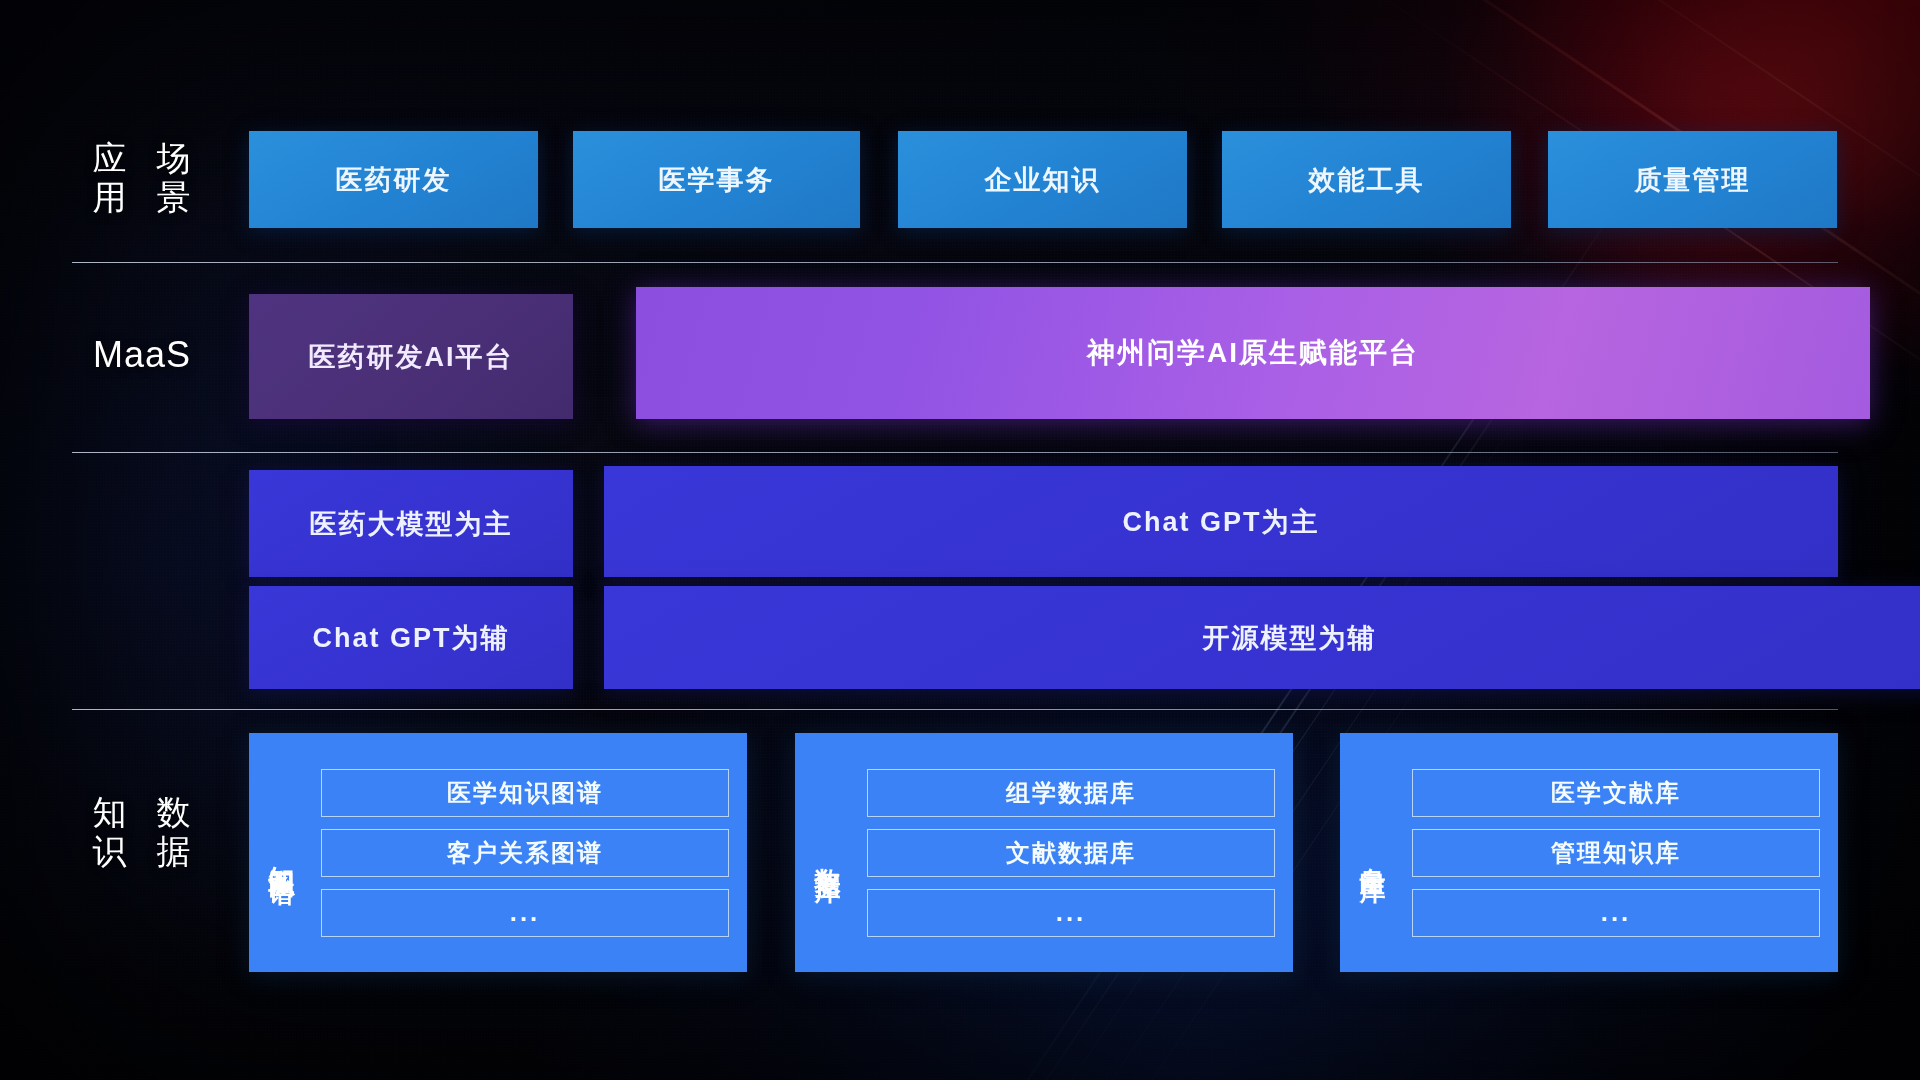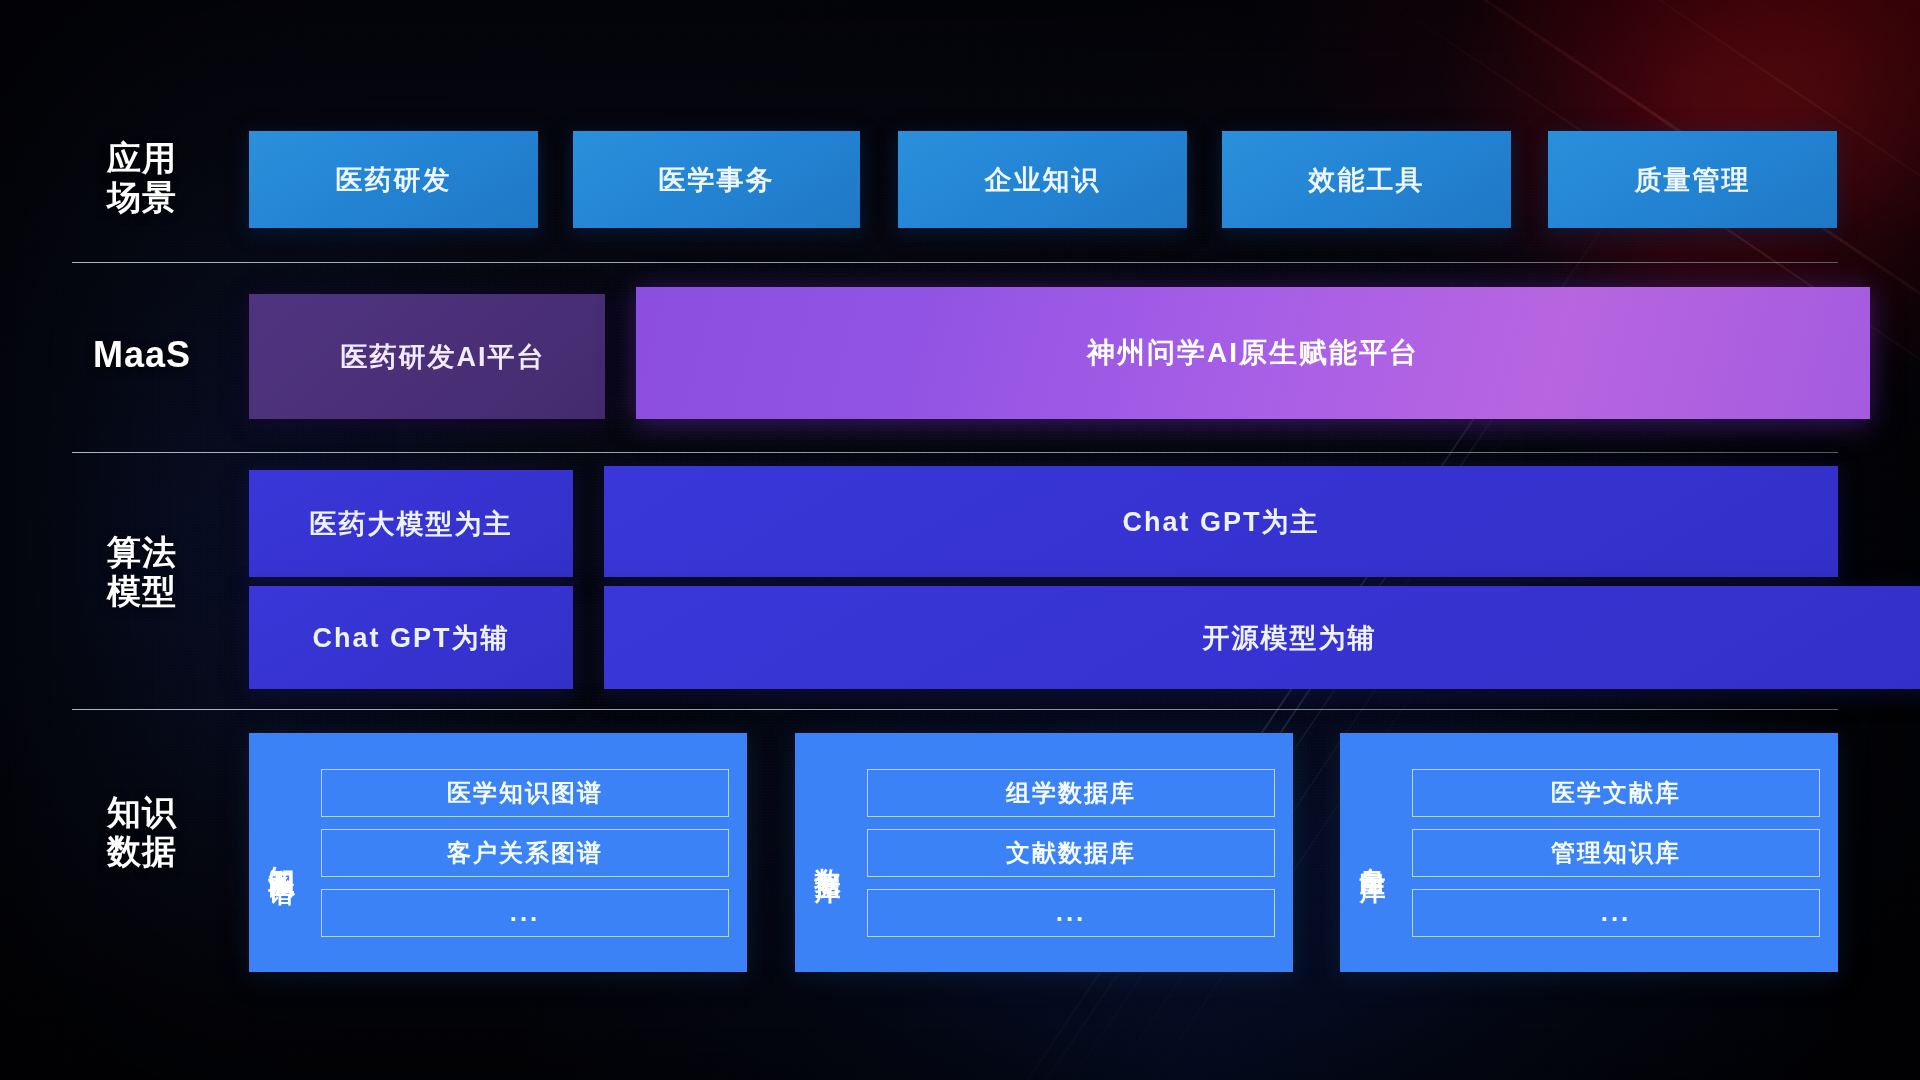--- a/index.html
+++ b/index.html
@@ -25,43 +25,42 @@
   .bg-streak.red{background:linear-gradient(90deg,rgba(255,60,60,0) 0%,rgba(255,90,80,0.40) 40%,rgba(255,150,130,0.48) 58%,rgba(255,60,60,0) 100%);}
   .vignette{position:absolute;inset:0;
     box-shadow:inset 0 0 260px 90px rgba(0,0,0,0.82);}
   .noise{position:absolute;inset:0;opacity:.35;
     background-image:radial-gradient(rgba(255,255,255,.055) 1px, transparent 1px);
     background-size:3px 3px;}
 
   
   #stage{position:absolute;inset:0;}
   .rowlabel{
-    position:absolute;color:#ffffff;font-weight:bold;
+    position:absolute;color:#ffffff;font-weight:normal;
     text-align:center;line-height:1.14;letter-spacing:1px;
     text-shadow:0 2px 10px rgba(0,0,0,.75);
-    display:flex;flex-direction:column;align-items:center;justify-content:center;
+    display:flex;flex-direction:row;align-items:center;justify-content:center;
   }
   .divider{position:absolute;height:1px;
     background:linear-gradient(90deg,rgba(188,196,214,.92) 0%,rgba(176,186,208,.80) 55%,rgba(150,160,186,.55) 100%);}
 
   
   .appbox{
     position:absolute;display:flex;align-items:center;justify-content:center;
     background:linear-gradient(150deg,#2b90dc 0%,#2384d4 48%,#1f78c6 100%);
     color:#eef6ff;font-size:27px;font-weight:bold;letter-spacing:2px;
     box-shadow:0 4px 18px rgba(6,40,90,.55);
   }
 
   
   .maas-left{
     position:absolute;display:flex;align-items:center;justify-content:center;
     background:linear-gradient(140deg,#4f3380 0%,#4b3078 50%,#432a6d 100%);
     color:#f2eaff;font-size:27px;font-weight:bold;letter-spacing:2px;
     box-shadow:0 4px 20px rgba(30,10,70,.55);
-    padding-left:32px;
   }
   .maas-right{
     position:absolute;display:flex;align-items:center;justify-content:center;
     background:linear-gradient(105deg,#8b4ede 0%,#9153e4 22%,#a95fe6 52%,#b765e0 74%,#a45bdf 100%);
     color:#ffffff;font-size:28px;font-weight:bold;letter-spacing:2px;
     box-shadow:0 4px 26px rgba(100,40,180,.55);
   }
 
   
   .algobox{
@@ -140,24 +139,20 @@
 
   <div class="maas-left" style="left:249px;top:294px;width:324px;height:125px;">
     <span>医药研发AI平台</span>
   </div>
   <div class="maas-right" style="left:636px;top:287px;width:1234px;height:132px;">
     <span>神州问学AI原生赋能平台</span>
   </div>
 
   <div class="divider" style="left:72px;top:452px;width:1766px;"></div>
 
-  <div class="rowlabel" style="left:78px;top:512px;width:128px;height:120px;font-size:34px;">
-    <span>算法</span>
-    <span>模型</span>
-  </div>
 
   <div class="algobox" style="left:249px;top:470px;width:324px;height:107px;">
     <span>医药大模型为主</span>
   </div>
   <div class="algobox" style="left:604px;top:466px;width:1234px;height:111px;">
     <span>Chat GPT为主</span>
   </div>
 
   <div class="algobox" style="left:249px;top:586px;width:324px;height:103px;">
     <span>Chat GPT为辅</span>

